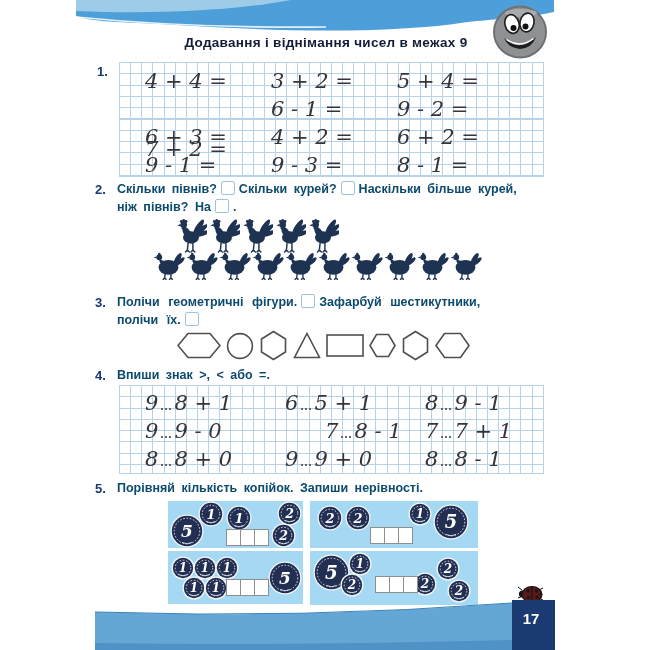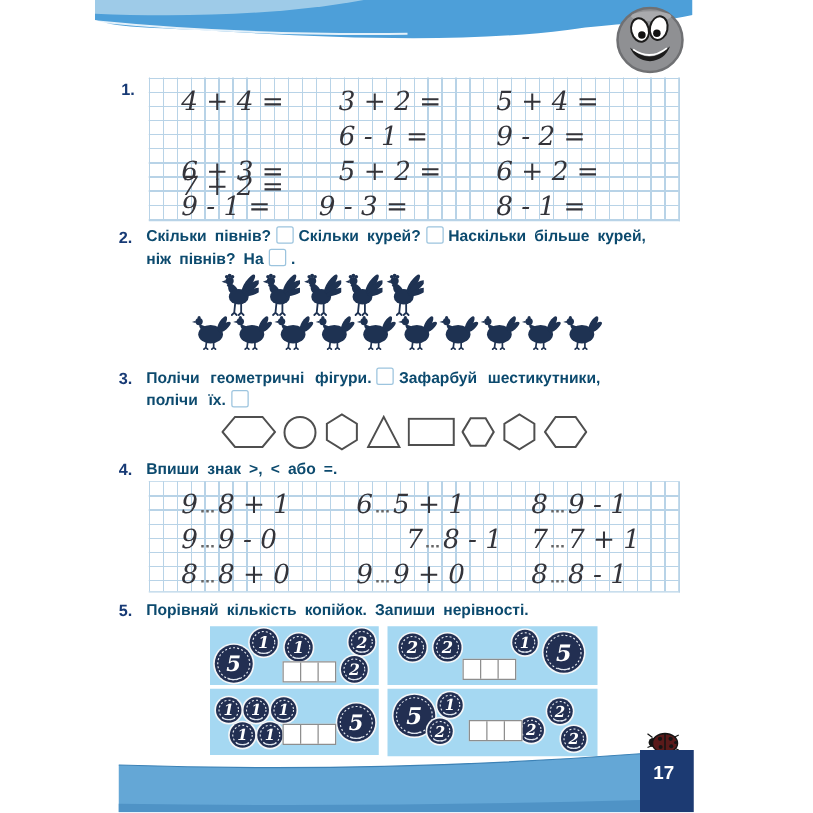--- a/index.html
+++ b/index.html
@@ -77,34 +77,35 @@
     <ellipse cx="28" cy="27" rx="26" ry="25.5" fill="#8f9093" stroke="#6f7073" stroke-width="2"></ellipse>
     <ellipse cx="29" cy="8" rx="16" ry="4" fill="#a9aaad"></ellipse>
     <ellipse cx="20" cy="19" rx="7" ry="9.5" fill="#fff" stroke="#1c1c1c" stroke-width="1.6" transform="rotate(-14 20 19)"></ellipse>
     <ellipse cx="35" cy="17.5" rx="7" ry="9.5" fill="#fff" stroke="#1c1c1c" stroke-width="1.6" transform="rotate(12 35 17.5)"></ellipse>
     <circle cx="21.5" cy="23" r="3" fill="#111"></circle>
     <circle cx="33.5" cy="21.5" r="3" fill="#111"></circle>
     <path d="M12,33 Q28,48 44,32 Q40,43 28,44 Q16,43 12,33 Z" fill="#1c1c1c"></path>
     <path d="M14.5,34.5 Q28,44 41.5,33.5" stroke="#fff" stroke-width="1.4" fill="none"></path>
   </svg>
 
+  <div class="title">Додавання і віднімання чисел в межах 9</div>
 
   <div class="tasknum" style="left:97px;top:64px">1.</div>
   <div class="grid" style="left:119px;top:62px;width:424px;height:114px">
       <span class="eq" style="left: 26px; top: 7px;">4 + 4 =</span>
       <span class="eq" style="left: 152px; top: 7px;">3 + 2 =</span>
       <span class="eq" style="left: 278px; top: 7px;">5 + 4 =</span>
       <span class="eq" style="left: 26px; top: 35px; margin-top: 40px;">7 + 2 =</span>
       <span class="eq" style="left: 152px; top: 35px;">6 - 1 =</span>
       <span class="eq" style="left: 278px; top: 35px;">9 - 2 =</span>
       <span class="eq" style="left: 26px; top: 63px;">6 + 3 =</span>
-      <span class="eq" style="left: 152px; top: 63px;">5 + 2 =</span>
+      <span class="eq" style="left: 152px; top: 63px;">4 + 2 =</span>
       <span class="eq" style="left: 278px; top: 63px;">6 + 2 =</span>
       <span class="eq" style="left: 26px; top: 91px;">9 - 1 =</span>
-      <span class="eq" style="left: 136px; top: 91px; text-align: center;">9 - 3 =</span>
+      <span class="eq" style="left: 152px; top: 91px; text-align: center;">9 - 3 =</span>
       <span class="eq" style="left: 278px; top: 91px;">8 - 1 =</span>
     </div>
 
   <div class="tasknum" style="left:95px;top:182px">2.</div>
   <div class="ttext" style="left:117px;top:180px;width:436px">
     <span>Скільки півнів?</span><span class="cbox"></span><span>Скільки курей?</span><span class="cbox"></span><span>Наскільки більше курей,</span><br>
     <span>ніж півнів? На</span><span class="cbox"></span><span>.</span>
   </div>
   <div class="birdrow" style="left:174px;top:217px">
       <svg class="bird" width="33" height="37" viewBox="0 0 34 37">

